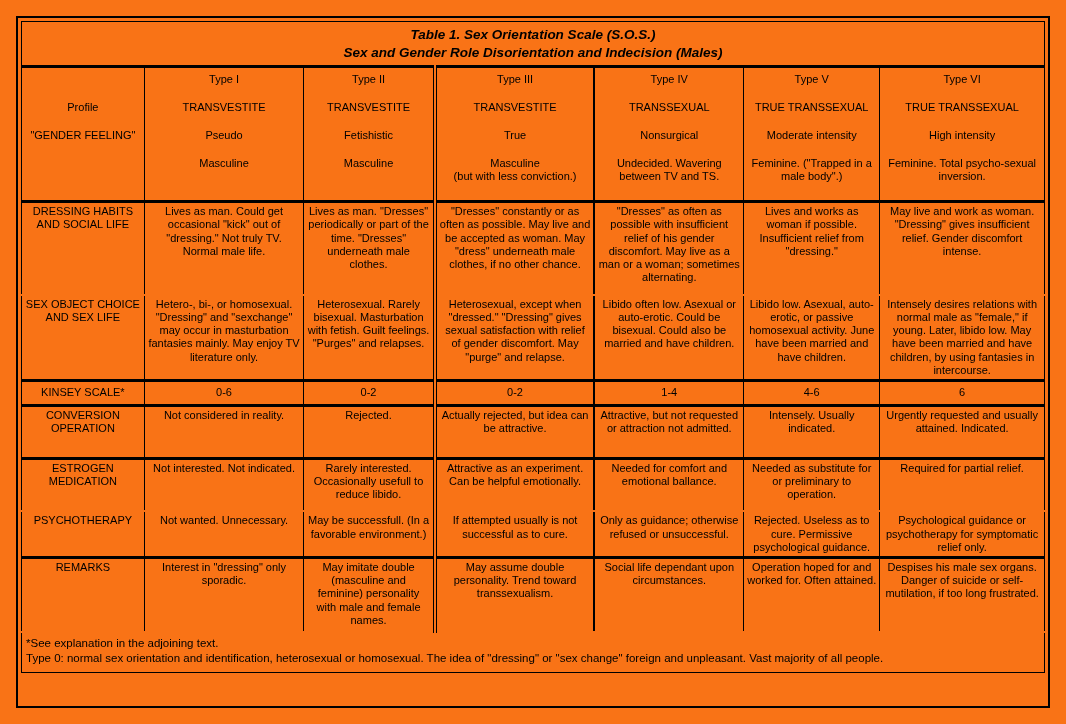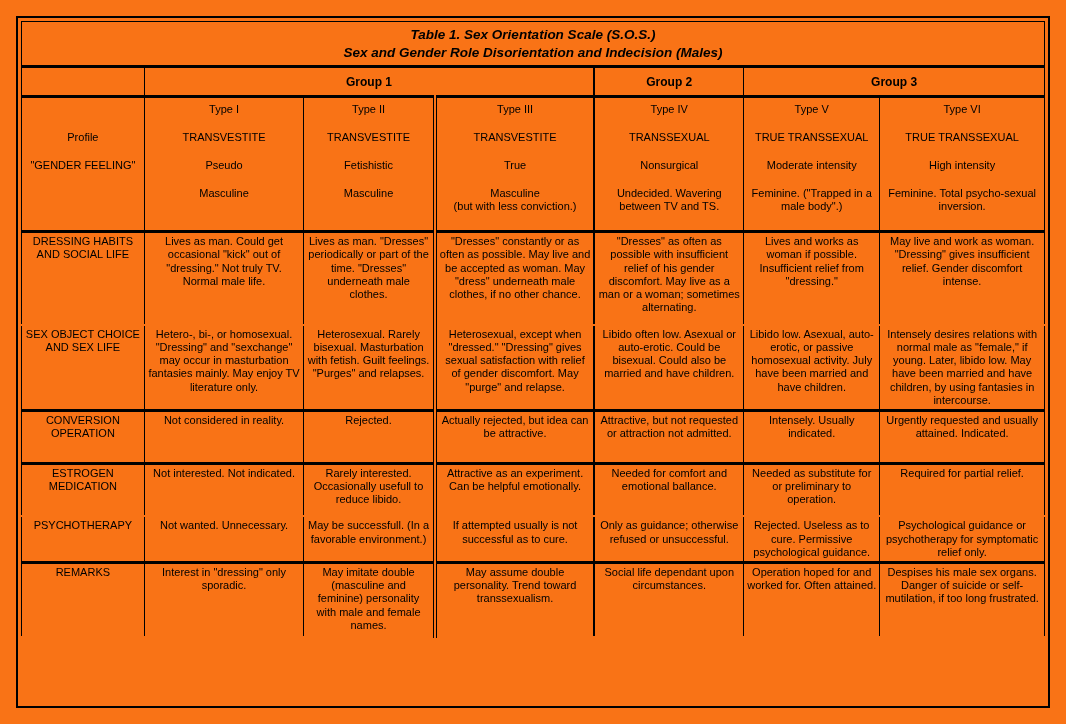--- a/index.html
+++ b/index.html
@@ -58,26 +58,20 @@
       </colgroup>
 
       <tbody>
           <tr class="title-row">
         <td colspan="7">
           <div class="title-line">Table 1. Sex Orientation Scale (S.O.S.)</div>
           <div class="title-line">Sex and Gender Role Disorientation and Indecision (Males)</div>
         </td>
       </tr>
 
-      <tr class="group-row rb3">
-        <td></td>
-        <td colspan="3">Group 1</td>
-        <td class="ml2">Group 2</td>
-        <td colspan="2">Group 3</td>
-      </tr>
 
       <tr class="header-row rb3">
         <td class="profile-label rlabel">
           <p>Profile</p>
           <p>"GENDER FEELING"</p>
         </td>
         <td class="hdr">
           <p>Type I</p>
           <p>TRANSVESTITE</p>
           <p>Pseudo</p>
@@ -125,24 +119,33 @@
         <td class="cell">Lives and works as woman if possible. Insufficient relief from "dressing."</td>
         <td class="cell">May live and work as woman. "Dressing" gives insufficient relief. Gender discomfort intense.</td>
       </tr>
 
       <tr class="r-sexobj rb3">
         <td class="rlabel">SEX OBJECT CHOICE AND SEX LIFE</td>
         <td class="cell">Hetero-, bi-, or homosexual. "Dressing" and "sexchange" may occur in masturbation fantasies mainly. May enjoy TV literature only.</td>
         <td class="cell">Heterosexual. Rarely bisexual. Masturbation with fetish. Guilt feelings. "Purges" and relapses.</td>
         <td class="cell dbl">Heterosexual, except when "dressed." "Dressing" gives sexual satisfaction with relief of gender discomfort. May "purge" and relapse.</td>
         <td class="cell ml2">Libido often low. Asexual or auto-erotic. Could be bisexual. Could also be married and have children.</td>
-        <td class="cell">Libido low. Asexual, auto-erotic, or passive homosexual activity. July have been married and have children.</td>
+        <td class="cell">Libido low. Asexual, auto-erotic, or passive homosexual activity. June have been married and have children.</td>
         <td class="cell">Intensely desires relations with normal male as "female," if young. Later, libido low. May have been married and have children, by using fantasies in intercourse.</td>
       </tr>
 
+      <tr class="r-kinsey rb3">
+        <td class="rlabel">KINSEY SCALE*</td>
+        <td class="cell">0-6</td>
+        <td class="cell">0-2</td>
+        <td class="cell dbl">0-2</td>
+        <td class="cell ml2">1-4</td>
+        <td class="cell">4-6</td>
+        <td class="cell">6</td>
+      </tr>
 
       <tr class="r-conversion rb3">
         <td class="rlabel">CONVERSION OPERATION</td>
         <td class="cell">Not considered in reality.</td>
         <td class="cell">Rejected.</td>
         <td class="cell dbl">Actually rejected, but idea can be attractive.</td>
         <td class="cell ml2">Attractive, but not requested or attraction not admitted.</td>
         <td class="cell">Intensely. Usually indicated.</td>
         <td class="cell">Urgently requested and usually attained. Indicated.</td>
       </tr>
@@ -170,16 +173,22 @@
       <tr class="r-remarks rb2">
         <td class="rlabel">REMARKS</td>
         <td class="cell">Interest in "dressing" only sporadic.</td>
         <td class="cell">May imitate double (masculine and feminine) personality with male and female names.</td>
         <td class="cell dbl">May assume double personality. Trend toward transsexualism.</td>
         <td class="cell ml2">Social life dependant upon circumstances.</td>
         <td class="cell">Operation hoped for and worked for. Often attained.</td>
         <td class="cell">Despises his male sex organs. Danger of suicide or self-mutilation, if too long frustrated.</td>
       </tr>
 
+      <tr class="footer-row">
+        <td colspan="7">
+          <div class="foot-line">*See explanation in the adjoining text.</div>
+          <div class="foot-line">Type 0: normal sex orientation and identification, heterosexual or homosexual. The idea of "dressing" or "sex change" foreign and unpleasant. Vast majority of all people.</div>
+        </td>
+      </tr>
     </tbody>
       </table>
   </div>
 </div>
 
 </body></html>

